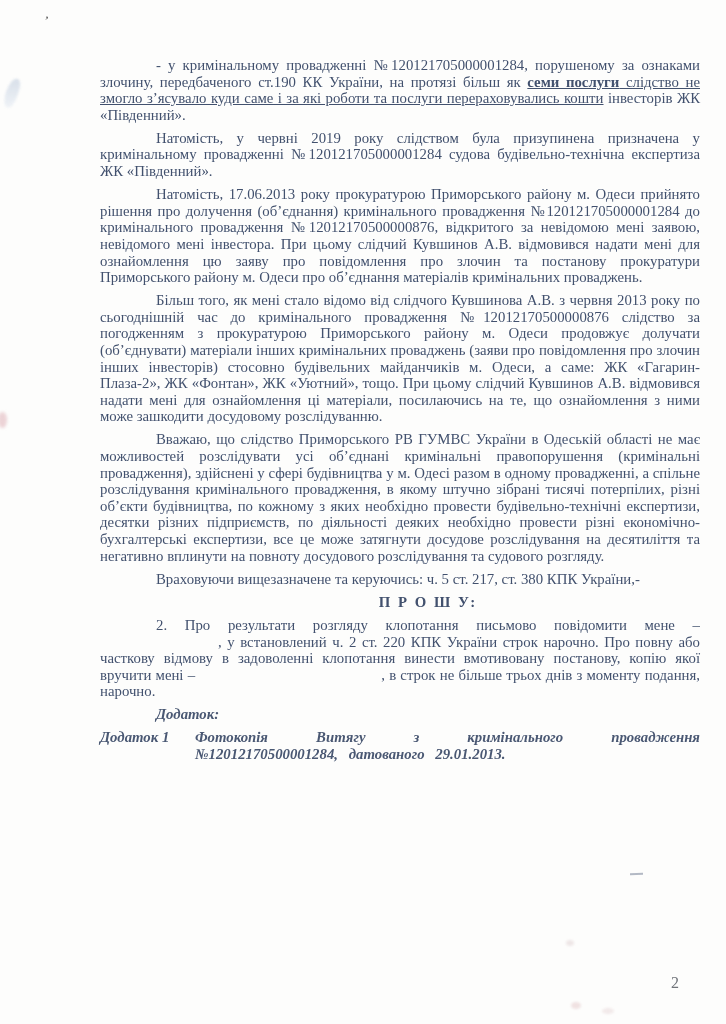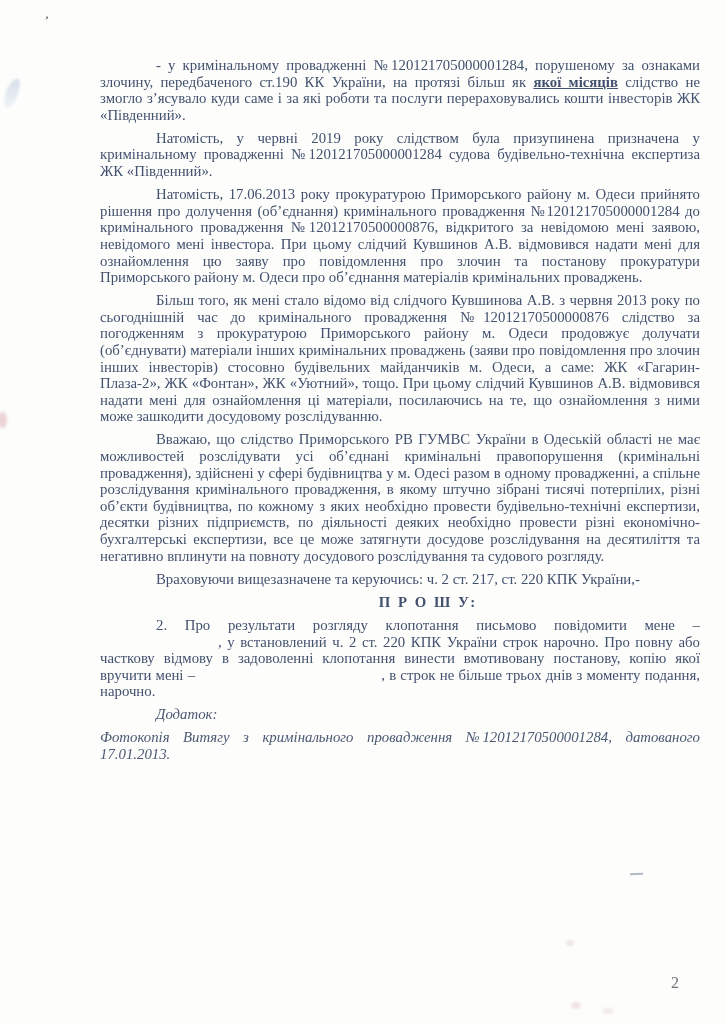--- a/index.html
+++ b/index.html
@@ -13,28 +13,28 @@
     color:#42516e;
   }
   .content {
     position:absolute; left:100px; top:57px; width:600px;
     font-size:14.8px; line-height:16.6px;
     text-align:justify;
   }
   p.para { margin:0 0 6.5px 0; text-indent:56px; }
   .bold { font-weight:normal; }
   .bu { font-weight:bold; text-decoration:underline; }
-  .u  { }
+  .u  { text-decoration:underline; }
   .heading {
     text-align:center; font-weight:bold; letter-spacing:2px;
     margin:7px 84px 8px 0; text-indent:0;
   }
   .gap1 { display:inline-block; width:118px; }
   .gap2 { display:inline-block; width:182px; }
-  .attachments { margin-top:3px; font-style:italic; color:#4a5873; }
+  .attachments { margin-top:3px; font-style:italic; color:#4a5873;font-weight:bold; }
   .att-heading { margin:0 0 2px 0; text-indent:30px; }
   .att-row { display:flex; }
   .att-label { width:95px; flex:none; }
   .att-text { flex:1; text-align:justify; word-spacing:7px; }
   .page-number {
     position:absolute; left:671px; top:974px;
     font-size:16px; color:#70747a;
   }
   
   .speck {
@@ -66,41 +66,42 @@
 <body>
 
 <div class="page">
 
   <span class="speck">’</span>
   <div class="smudge-blue"></div>
   <div class="smudge-pink"></div>
 
   <div class="content">
 
-    <p class="para"><span>- у кримінальному провадженні №120121705000001284, порушеному за ознаками злочину, передбаченого ст.190 КК України, на протязі більш як </span><span class="bu">якої місяців</span><span class="u"> слідство не змогло з’ясувало куди саме і за які роботи та послуги перераховувались кошти</span><span> інвесторів ЖК «Південний».</span></p>
+    <p class="para"><span>- у кримінальному провадженні №120121705000001284, порушеному за ознаками злочину, передбаченого ст.190 КК України, на протязі більш як </span><span class="bu">семи послуги</span><span class="u"> слідство не змогло з’ясувало куди саме і за які роботи та послуги перераховувались кошти</span><span> інвесторів ЖК «Південний».</span></p>
 
     <p class="para"><span>Натомість, у червні 2019 року слідством була призупинена призначена у кримінальному провадженні №120121705000001284 судова будівельно-технічна експертиза ЖК «Південний».</span></p>
 
     <p class="para"><span>Натомість, 17.06.2013 року прокуратурою Приморського району м. Одеси прийнято рішення про долучення (об’єднання) кримінального провадження №120121705000001284 до кримінального провадження №12012170500000876, відкритого за невідомою мені заявою, невідомого мені інвестора. При цьому слідчий Кувшинов А.В. відмовився надати мені для ознайомлення цю заяву про повідомлення про злочин та постанову прокуратури Приморського району м. Одеси про об’єднання матеріалів кримінальних проваджень.</span></p>
 
     <p class="para"><span>Більш того, як мені стало відомо від слідчого Кувшинова А.В. з червня 2013 року по сьогоднішній час до кримінального провадження №12012170500000876 слідство за погодженням з прокуратурою Приморського району м. Одеси продовжує долучати (об’єднувати) матеріали інших кримінальних проваджень (заяви про повідомлення про злочин інших інвесторів) стосовно будівельних майданчиків м. Одеси, а саме: ЖК «Гагарин-Плаза-2», ЖК «Фонтан», ЖК «Уютний», тощо. При цьому слідчий Кувшинов А.В. відмовився надати мені для ознайомлення ці матеріали, посилаючись на те, що ознайомлення з ними може зашкодити досудовому розслідуванню.</span></p>
 
     <p class="para"><span>Вважаю, що слідство Приморського РВ ГУМВС України в Одеській області не має можливостей розслідувати </span><span class="bold">усі</span><span> об’єднані кримінальні правопорушення (кримінальні провадження), здійснені у сфері будівництва у м. Одесі </span><span class="bold">разом</span><span> в одному провадженні, а спільне розслідування кримінального провадження, в якому штучно зібрані тисячі потерпілих, різні об’єкти будівництва, по кожному з яких необхідно провести будівельно-технічні експертизи, десятки різних підприємств, по діяльності деяких необхідно провести різні економічно-бухгалтерські експертизи, все це може затягнути досудове розслідування на </span><span class="bold">десятиліття</span><span> та негативно вплинути на повноту досудового розслідування та судового розгляду.</span></p>
 
-    <p class="para"><span>Враховуючи вищезазначене та керуючись: ч. 2 ст. 217, ст. 220 КПК України,-</span></p>
+    <p class="para"><span>Враховуючи вищезазначене та керуючись: ч. 5 ст. 217, ст. 380 КПК України,-</span></p>
 
     <p class="para heading"><span>П Р О Ш У:</span></p>
 
 
     <p class="para"><span class="bold">2.</span><span> Про результати розгляду клопотання письмово повідомити мене – </span><span class="gap1"></span><span>, у встановлений ч. 2 ст. 220 КПК України строк нарочно. Про повну або часткову відмову в задоволенні клопотання винести вмотивовану </span><span class="bold">постанову</span><span>, копію якої вручити мені – </span><span class="gap2"></span><span>, в строк не більше трьох днів з моменту подання, нарочно.</span></p>
 
     <div class="attachments">
       <p class="para att-heading"><span>Додаток:</span></p>
       <div class="att-row">
-        <div class="att-text">Фотокопія Витягу з кримінального провадження №12012170500001284, датованого 17.01.2013.</div>
+        <div class="att-label">Додаток 1</div>
+        <div class="att-text">Фотокопія Витягу з кримінального провадження №12012170500001284, датованого 29.01.2013.</div>
       </div>
     </div>
 
   </div>
 
   <div class="pen-dash"></div>
   <div class="smudge-b1"></div>
   <div class="smudge-b2"></div>
   <div class="smudge-b3"></div>
 

